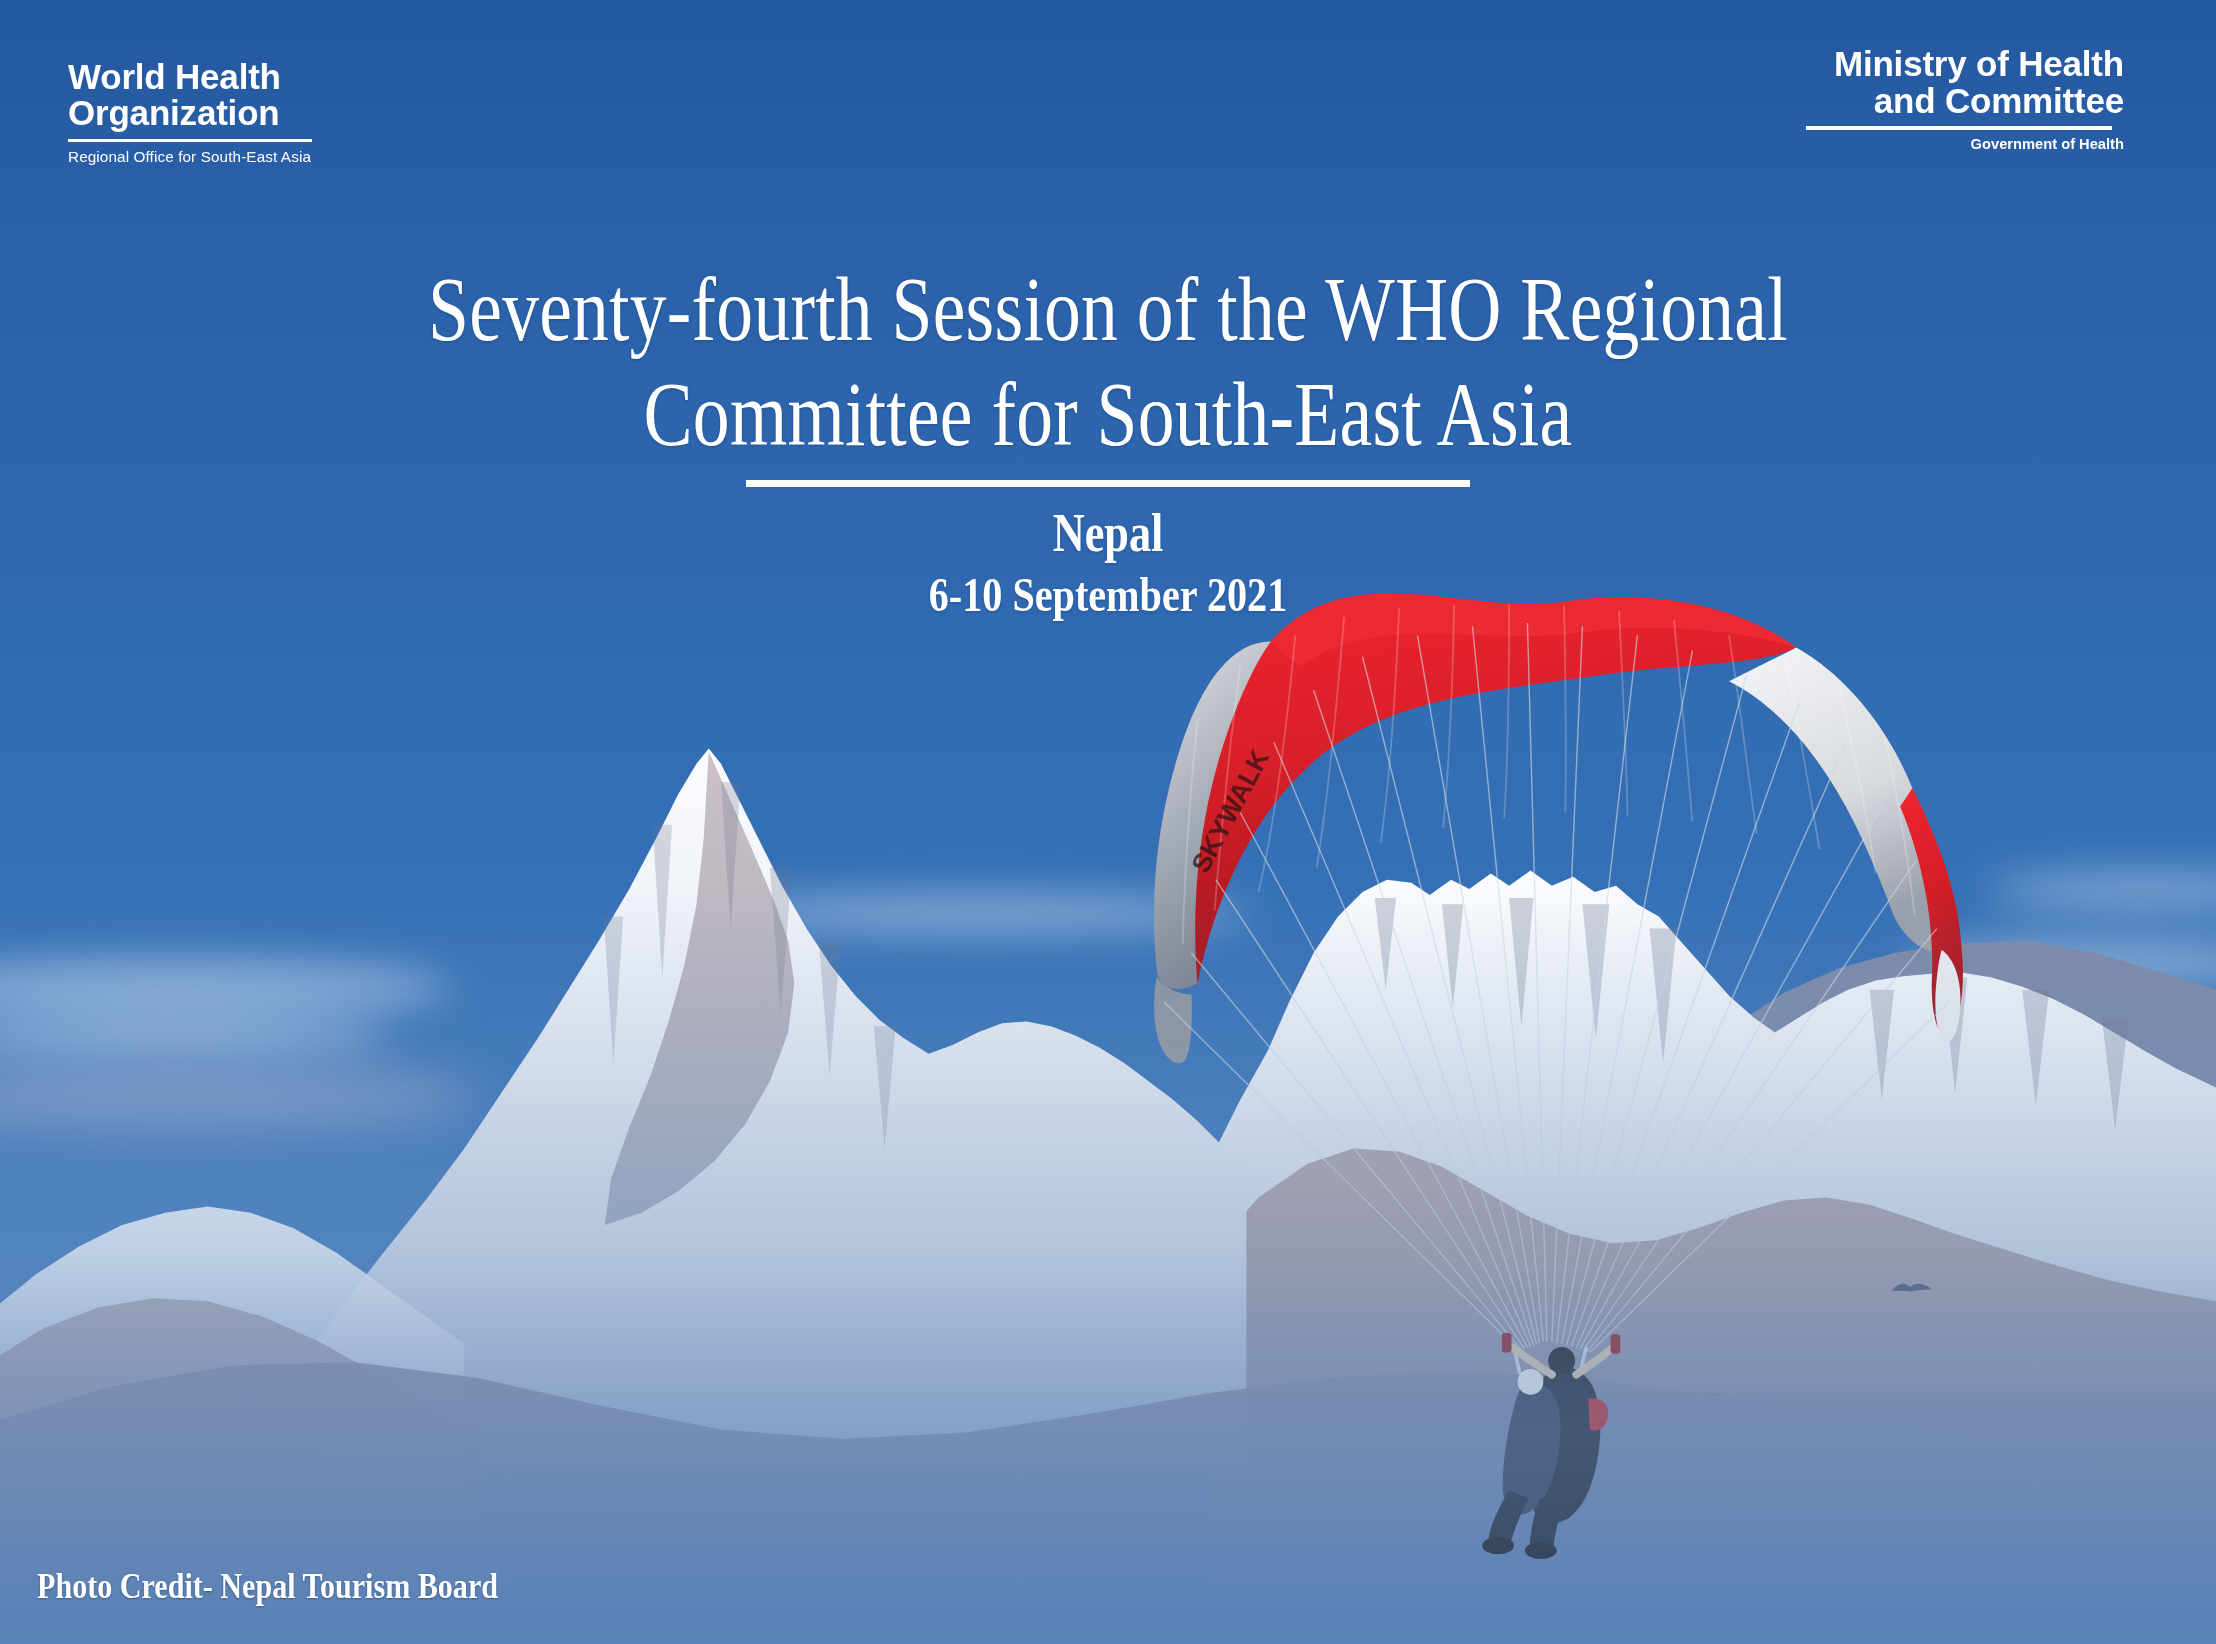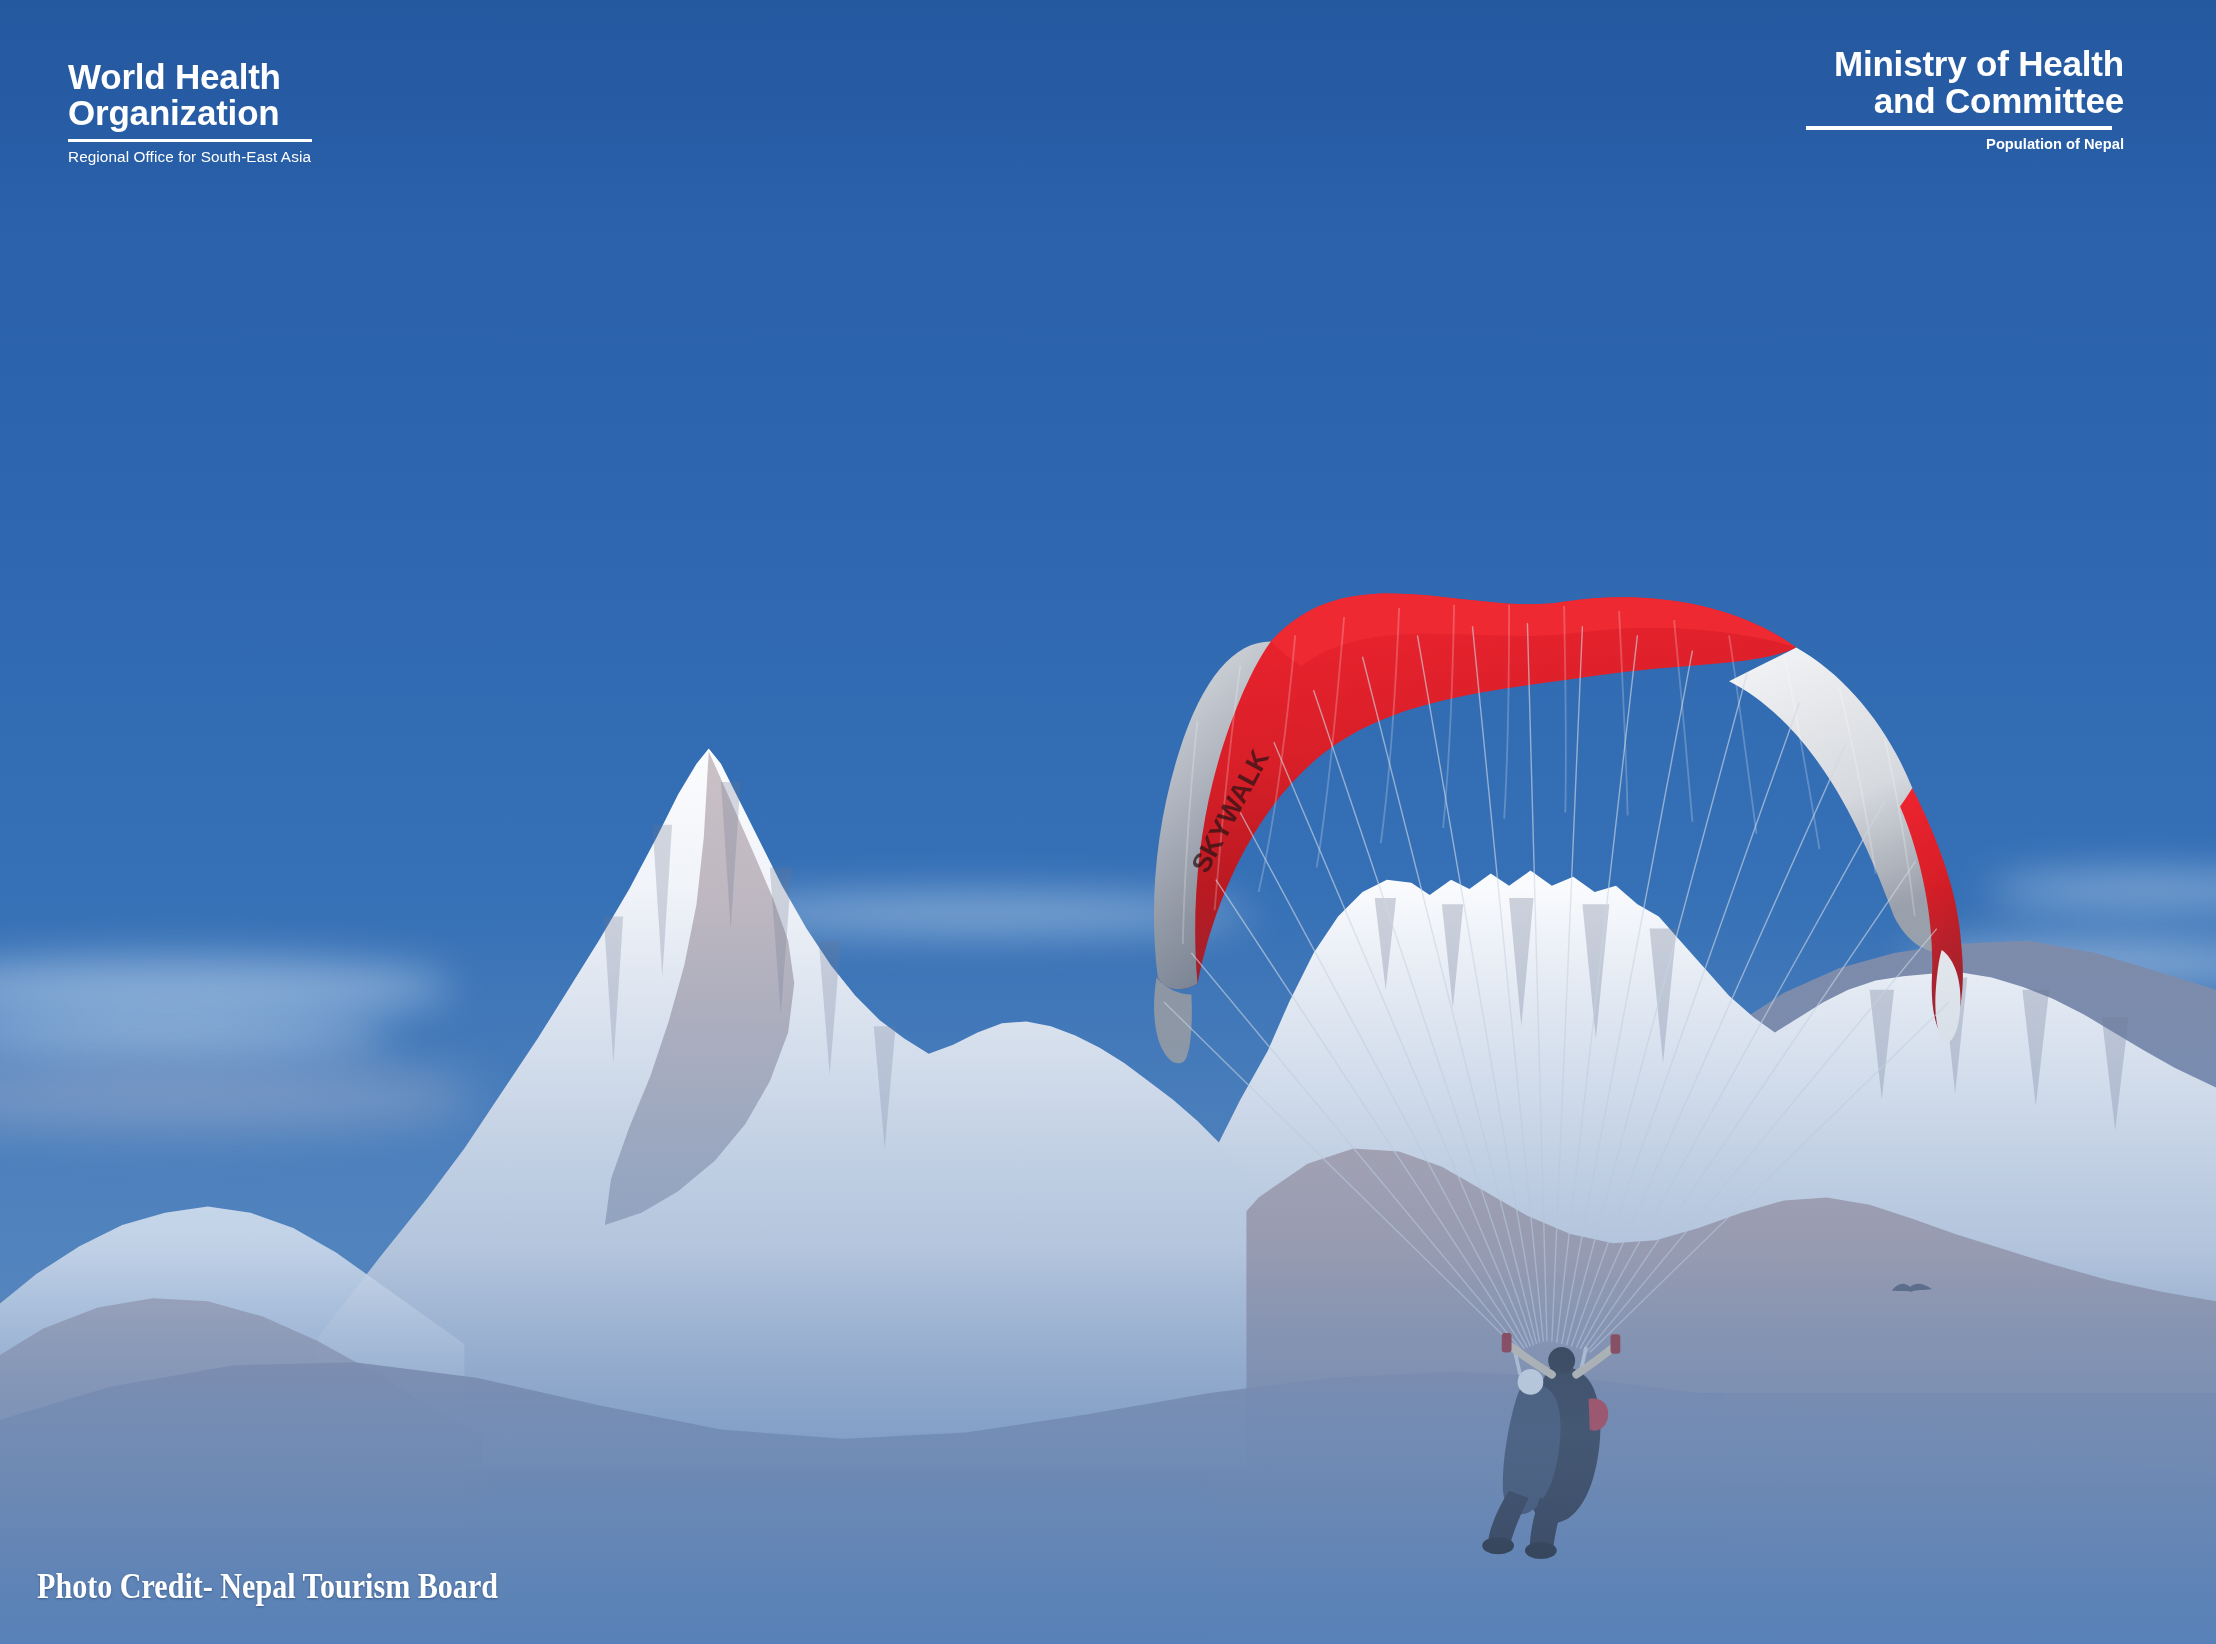--- a/index.html
+++ b/index.html
@@ -373,20 +373,26 @@
     <div class="l1">World Health</div>
     <div class="l2">Organization</div>
     <div class="rule"></div>
     <div class="sub">Regional Office for South-East Asia</div>
   </div>
 
   <div class="logo" id="moh-logo">
     <div class="l1">Ministry of Health</div>
     <div class="l2">and Committee</div>
     <div class="rule"></div>
-    <div class="sub">Population of Nepal</div>
+    <div class="sub">Government of Health</div>
   </div>
 
+  <div id="title-block">
+    <h1 id="main-title">Seventy-fourth Session of the WHO Regional Committee for South-East Asia</h1>
+    <div id="title-divider"></div>
+    <div id="event-place">Nepal</div>
+    <div id="event-dates">6-10 September 2021</div>
+  </div>
 
   <div id="photo-credit">Photo Credit- Nepal Tourism Board</div>
 
 </div>
 
 
 </body></html>

